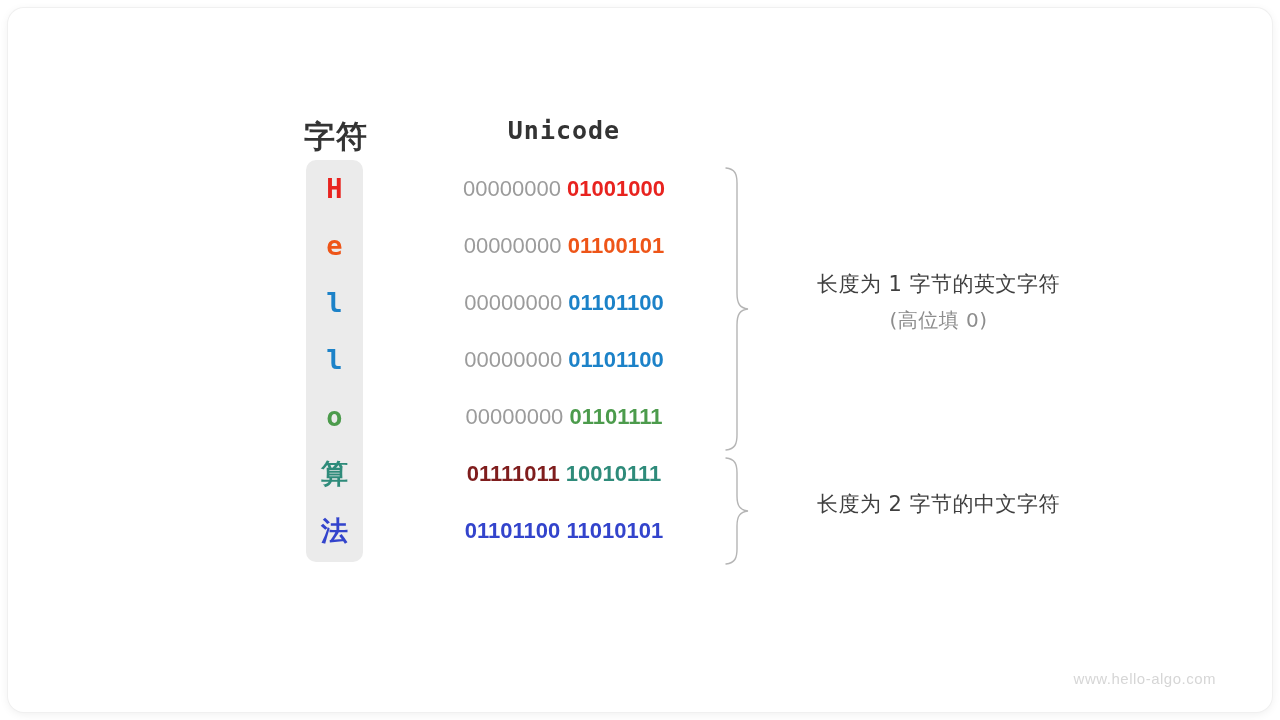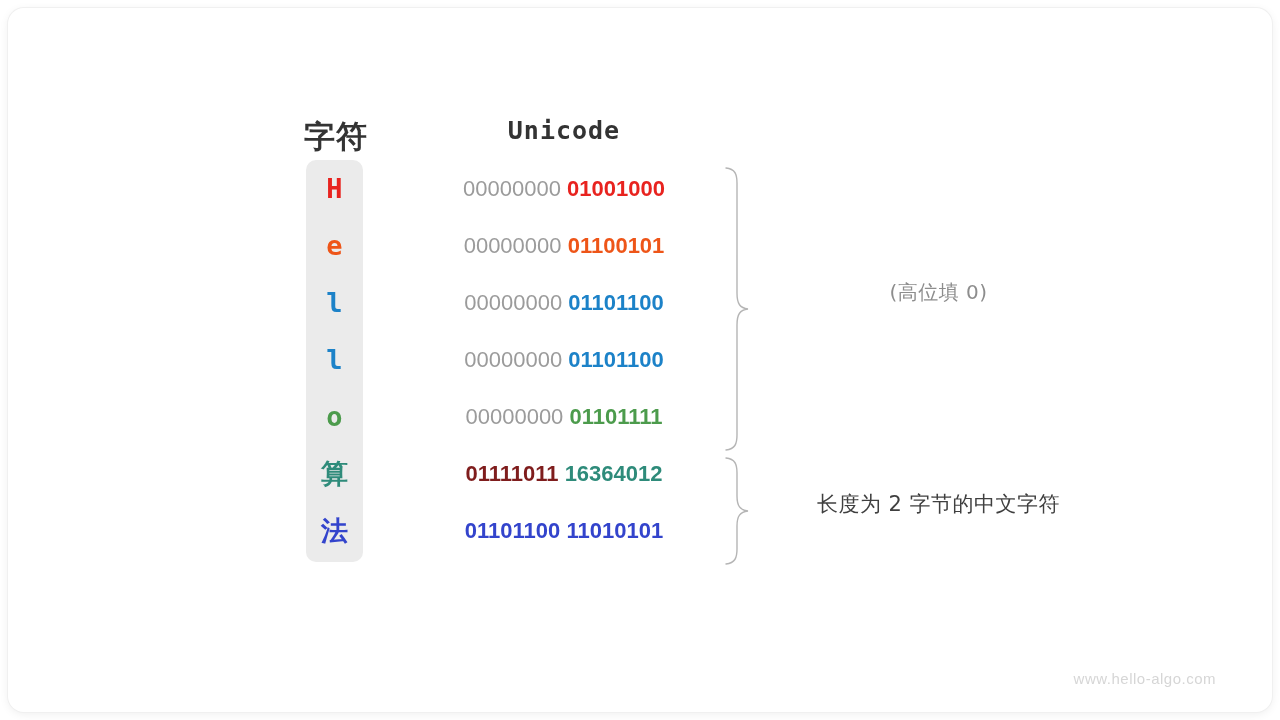--- a/index.html
+++ b/index.html
@@ -188,21 +188,21 @@
         <div class="row-bits" style="top: 152px;"><span class="byte-hi">00000000</span> <span class="byte-lo" style="color: rgb(232, 35, 31);">01001000</span></div>
         <div class="row-char" style="top: 209px; color: rgb(238, 85, 24);">e</div>
         <div class="row-bits" style="top: 209px;"><span class="byte-hi">00000000</span> <span class="byte-lo" style="color: rgb(238, 85, 24);">01100101</span></div>
         <div class="row-char" style="top: 266px; color: rgb(28, 130, 200);">l</div>
         <div class="row-bits" style="top: 266px;"><span class="byte-hi">00000000</span> <span class="byte-lo" style="color: rgb(28, 130, 200);">01101100</span></div>
         <div class="row-char" style="top: 323px; color: rgb(28, 130, 200);">l</div>
         <div class="row-bits" style="top: 323px;"><span class="byte-hi">00000000</span> <span class="byte-lo" style="color: rgb(28, 130, 200);">01101100</span></div>
         <div class="row-char" style="top: 380px; color: rgb(76, 155, 76);">o</div>
         <div class="row-bits" style="top: 380px;"><span class="byte-hi">00000000</span> <span class="byte-lo" style="color: rgb(76, 155, 76);">01101111</span></div>
         <div class="row-char cjk" style="top: 437px; color: rgb(46, 139, 122);">算</div>
-        <div class="row-bits" style="top: 437px;"><span class="byte-hi filled" style="color: #7f1d1d;">01111011</span> <span class="byte-lo" style="color: rgb(46, 139, 122);">16364012</span></div>
+        <div class="row-bits" style="top: 437px;"><span class="byte-hi filled" style="color: #7f1d1d;">01111011</span> <span class="byte-lo" style="color: rgb(46, 139, 122);">10010111</span></div>
         <div class="row-char cjk" style="top: 494px; color: rgb(51, 68, 204);">法</div>
         <div class="row-bits" style="top: 494px;"><span class="byte-hi filled" style="color: rgb(51, 68, 204);">01101100</span> <span class="byte-lo" style="color: rgb(51, 68, 204);">11010101</span></div>
       </div>
 
     <svg class="brace-svg" id="brace-ascii" width="26" height="286" viewBox="0 0 26 286">
       <path class="brace-path" d="M 2 2
                C 11 3, 13 8, 13 17
                L 13 127
                C 13 138, 16 142, 24 143
                C 16 144, 13 148, 13 159
@@ -214,20 +214,21 @@
       <path class="brace-path" d="M 2 2
                C 11 3, 13 8, 13 17
                L 13 40
                C 13 50, 16 54, 24 55
                C 16 56, 13 60, 13 70
                L 13 93
                C 13 102, 11 107, 2 108"></path>
     </svg>
 
     <div class="annotation" id="anno-ascii">
+      <span class="anno-line1">长度为 1 字节的英文字符</span>
       <span class="anno-line2">(高位填 0)</span>
     </div>
 
     <div class="annotation" id="anno-cjk">
       <span class="anno-line1">长度为 2 字节的中文字符</span>
     </div>
 
     <div id="watermark">www.hello-algo.com</div>
 
   </div>

